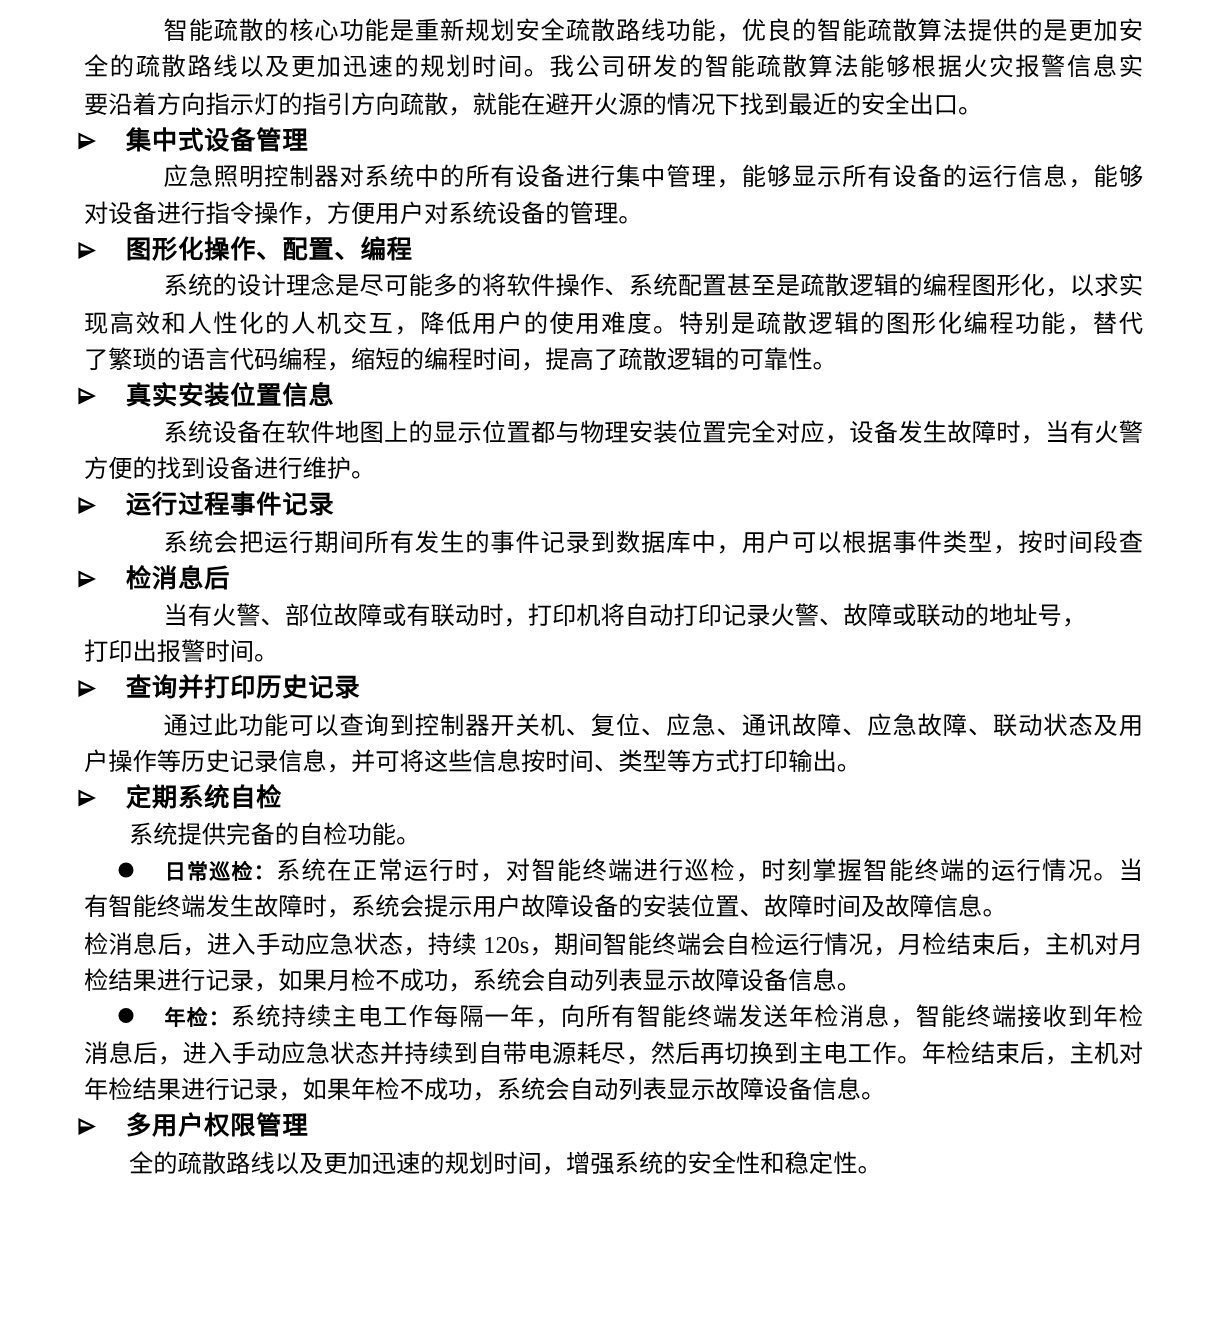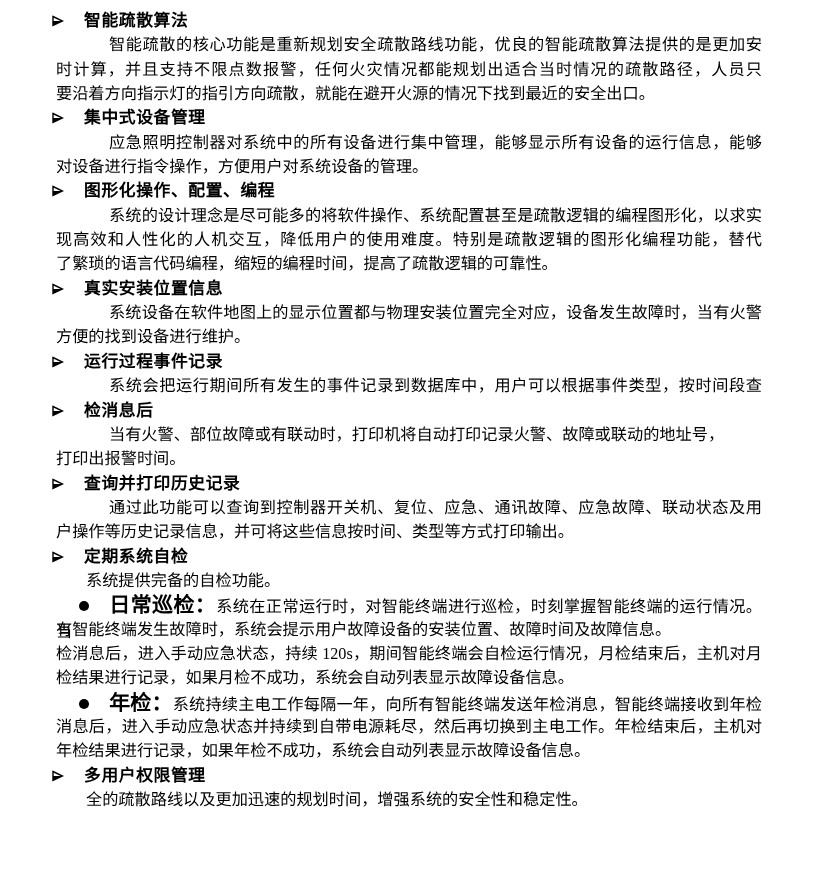--- a/index.html
+++ b/index.html
@@ -51,33 +51,29 @@
     display: inline-block;
     width: 10px; height: 10px;
     border-radius: 50%;
     background: #000;
     margin-right: 20px;
     vertical-align: 1px;
   }
   .dot-label {
     font-weight: 700;
     font-family: "Liberation Sans", "DejaVu Sans", sans-serif;
-    font-size: 21px;
+    font-size: 14px;
   }
 </style>
 </head>
 <body>
 
 <div id="doc">
-    <div class="line hline"><span class="arrow"><svg width="12" height="12" viewBox="0 0 12 12" aria-hidden="true">
-          <polygon points="1,1.5 10.5,6 1,10.5" fill="none" stroke="#000" stroke-width="1.4"></polygon>
-          <polygon points="1,6 10.5,6 1,10.5" fill="#000"></polygon>
-        </svg></span><span class="htitle">智能疏散算法</span></div>
     <div class="line fill ind">智能疏散的核心功能是重新规划安全疏散路线功能，优良的智能疏散算法提供的是更加安</div>
-    <div class="line fill">时计算，并且支持不限点数报警，任何火灾情况都能规划出适合当时情况的疏散路径，人员只</div>
+    <div class="line fill">全的疏散路线以及更加迅速的规划时间。我公司研发的智能疏散算法能够根据火灾报警信息实</div>
     <div class="line">要沿着方向指示灯的指引方向疏散，就能在避开火源的情况下找到最近的安全出口。</div>
     <div class="line hline"><span class="arrow"><svg width="12" height="12" viewBox="0 0 12 12" aria-hidden="true">
           <polygon points="1,1.5 10.5,6 1,10.5" fill="none" stroke="#000" stroke-width="1.4"></polygon>
           <polygon points="1,6 10.5,6 1,10.5" fill="#000"></polygon>
         </svg></span><span class="htitle">集中式设备管理</span></div>
     <div class="line fill ind">应急照明控制器对系统中的所有设备进行集中管理，能够显示所有设备的运行信息，能够</div>
     <div class="line">对设备进行指令操作，方便用户对系统设备的管理。</div>
     <div class="line hline"><span class="arrow"><svg width="12" height="12" viewBox="0 0 12 12" aria-hidden="true">
           <polygon points="1,1.5 10.5,6 1,10.5" fill="none" stroke="#000" stroke-width="1.4"></polygon>
           <polygon points="1,6 10.5,6 1,10.5" fill="#000"></polygon>

